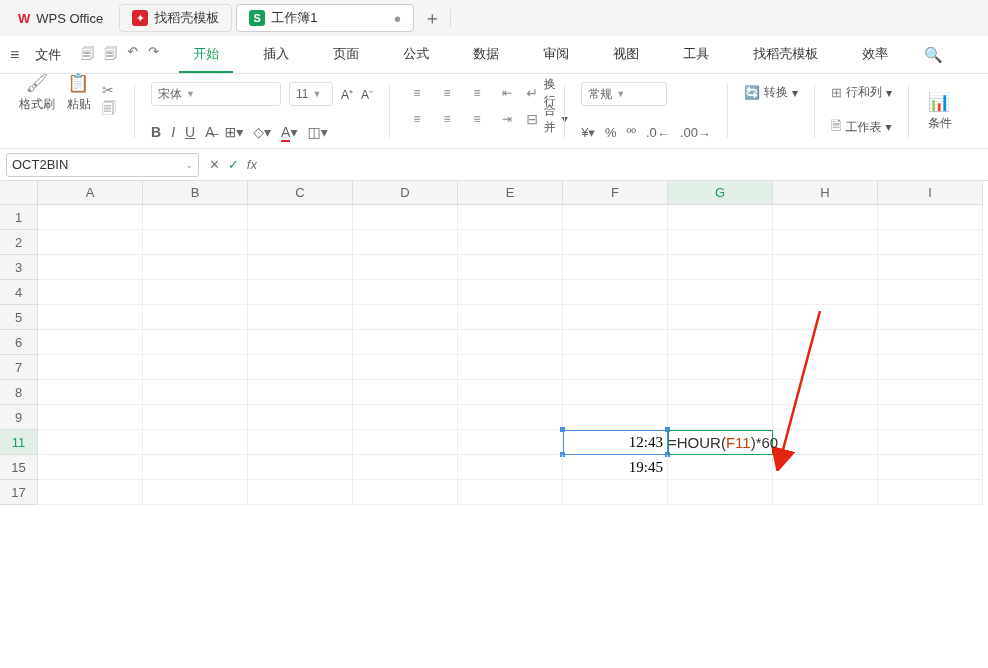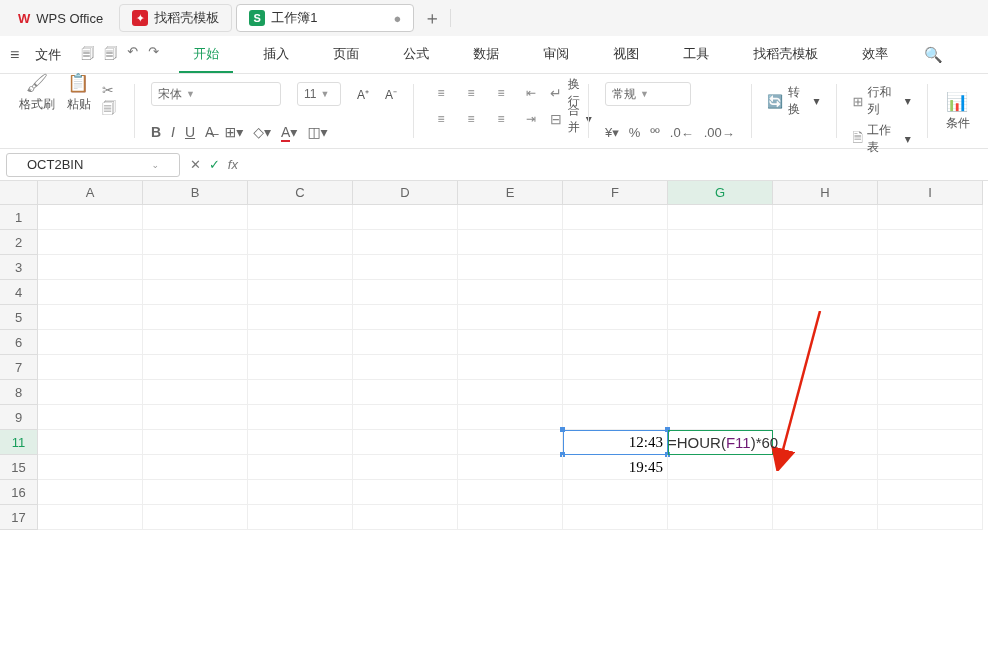--- a/index.html
+++ b/index.html
@@ -30,36 +30,36 @@
 
 
 .ribbon { display: flex; height: 75px; border-bottom: 1px solid #e5e5e5; padding: 6px 10px; gap: 6px; }
 .rgroup { display: flex; flex-direction: column; justify-content: space-between; padding: 2px 6px; }
 .rgroup.row { flex-direction: row; align-items: stretch; }
 .rsep { width: 1px; background: #e5e5e5; margin: 4px 4px; }
 .rbtn-lg { display: flex; flex-direction: column; align-items: center; justify-content: center; width: 42px; color: #555; font-size: 12px; gap: 2px; cursor: pointer; }
 .rbtn-lg .ic { font-size: 18px; color: #888; }
 .rsmall { display: flex; align-items: center; gap: 6px; color: #555; font-size: 12px; cursor: pointer; }
 .rsmall .ic { font-size: 14px; color: #888; }
-.font-row { display: flex; gap: 16px; align-items: center; }
+.font-row { display: flex; gap: 8px; align-items: center; }
 .sel-box { border: 1px solid #ddd; background: #fff; height: 24px; display: flex; align-items: center; padding: 0 6px; border-radius: 3px; color: #666; font-size: 12px; gap: 4px; }
 .sel-box .caret { font-size: 9px; color: #999; }
 .fmt-row { display: flex; gap: 10px; color: #666; font-size: 14px; align-items: center; }
 .fmt-row span { cursor: pointer; }
 .align-grid { display: grid; grid-template-columns: repeat(5, 22px); grid-template-rows: repeat(2, 22px); gap: 4px 8px; align-items: center; color: #888; font-size: 12px; }
 .align-grid span { cursor: pointer; text-align: center; }
 .numfmt-col { display: flex; flex-direction: column; gap: 6px; }
 .numfmt-row { display: flex; gap: 10px; color: #666; font-size: 13px; }
 .numfmt-row span { cursor: pointer; }
 .side-item { display: flex; align-items: center; gap: 4px; font-size: 12px; color: #555; padding: 2px 0; cursor: pointer; }
 .side-item .ic { color: #888; font-size: 13px; }
 
 
 .fbar { display: flex; height: 32px; border-bottom: 1px solid #e0e0e0; align-items: center; }
-.name-box { width: 174px; height: 24px; border: 1px solid #ccc; border-radius: 3px; margin: 0 0 0 6px; display: flex; align-items: center; padding: 0 20px; font-size: 13px; color: #333; justify-content: space-between; }
+.name-box { width: 193px; height: 24px; border: 1px solid #ccc; border-radius: 3px; margin: 0 0 0 6px; display: flex; align-items: center; padding: 0 5px; font-size: 13px; color: #333; justify-content: space-between; }
 .name-box .caret { font-size: 9px; color: #999; }
 .fbar-icons { display: flex; gap: 8px; margin: 0 10px; color: #777; font-size: 13px; }
 .fbar-icons span { cursor: pointer; }
 .fx { font-style: italic; }
 .formula-val { flex: 1; font-family: "SimSun", serif; font-size: 14px; color: #333; padding-left: 2px; }
 
 
 .sheet { position: relative; }
 .col-headers { display: flex; height: 24px; }
 .corner { width: 38px; border-right: 1px solid #ddd; border-bottom: 1px solid #ddd; background: #f5f5f5; }
@@ -71,21 +71,21 @@
 .row-h.sel { background: #e1efe7; color: #1a9e5c; }
 .cell { border-right: 1px solid #eee; border-bottom: 1px solid #eee; display: flex; align-items: center; padding: 0 4px; font-family: "SimSun", serif; font-size: 15px; color: #000; position: relative; }
 .cell.right { justify-content: flex-end; }
 .cell.header-txt { font-size: 15px; }
 .cell.ref-f11 { outline: 1px solid #4a90e2; outline-offset: -1px; }
 .ref-handles { position: absolute; inset: -1px; pointer-events: none; }
 .rh-tl,.rh-tr,.rh-bl,.rh-br { position: absolute; width: 5px; height: 5px; background: #4a90e2; }
 .rh-tl{top:-2px;left:-2px}.rh-tr{top:-2px;right:-2px}.rh-bl{bottom:-2px;left:-2px}.rh-br{bottom:-2px;right:-2px}
 .cell.active-g11 { outline: 1px solid #1a9e5c; outline-offset: -1px; }
 .formula-cell { position: absolute; left: 0; top: 0; height: 100%; display: flex; align-items: center; font-family: "SimSun", serif; font-size: 15px; white-space: nowrap; z-index: 3; }
-.fc-eq{color:#333}.fc-fn{color:#333}.fc-par{color:#333}.fc-ref{color:#701a75}.fc-num{color:#333}
+.fc-eq{color:#333}.fc-fn{color:#333}.fc-par{color:#333}.fc-ref{color:#c2410c}.fc-num{color:#333}
 
 
 .arrow-svg { position: absolute; pointer-events: none; }
 
 
 .w-A{width:105px}.w-B{width:105px}.w-C{width:105px}.w-D{width:105px}.w-E{width:105px}.w-F{width:105px}.w-G{width:105px}.w-H{width:105px}.w-I{width:105px}
 </style>
 </head>
 <body>
 
@@ -396,32 +396,20 @@
         <div class="cell w-B"></div>
         <div class="cell w-C"></div>
         <div class="cell w-D"></div>
         <div class="cell w-E"></div>
         <div class="cell w-F right">19:45</div>
         <div class="cell w-G"></div>
         <div class="cell w-H"></div>
         <div class="cell w-I"></div>
       </div>
       <div class="row">
-        <div class="row-h">16</div>
-        <div class="cell w-A"></div>
-        <div class="cell w-B"></div>
-        <div class="cell w-C"></div>
-        <div class="cell w-D"></div>
-        <div class="cell w-E"></div>
-        <div class="cell w-F"></div>
-        <div class="cell w-G"></div>
-        <div class="cell w-H"></div>
-        <div class="cell w-I"></div>
-      </div>
-      <div class="row">
         <div class="row-h">17</div>
         <div class="cell w-A"></div>
         <div class="cell w-B"></div>
         <div class="cell w-C"></div>
         <div class="cell w-D"></div>
         <div class="cell w-E"></div>
         <div class="cell w-F"></div>
         <div class="cell w-G"></div>
         <div class="cell w-H"></div>
         <div class="cell w-I"></div>

